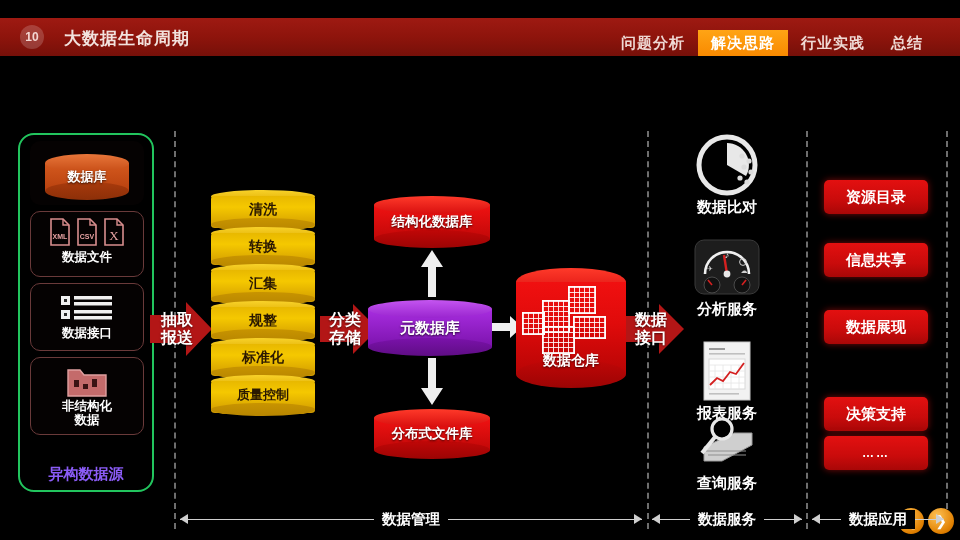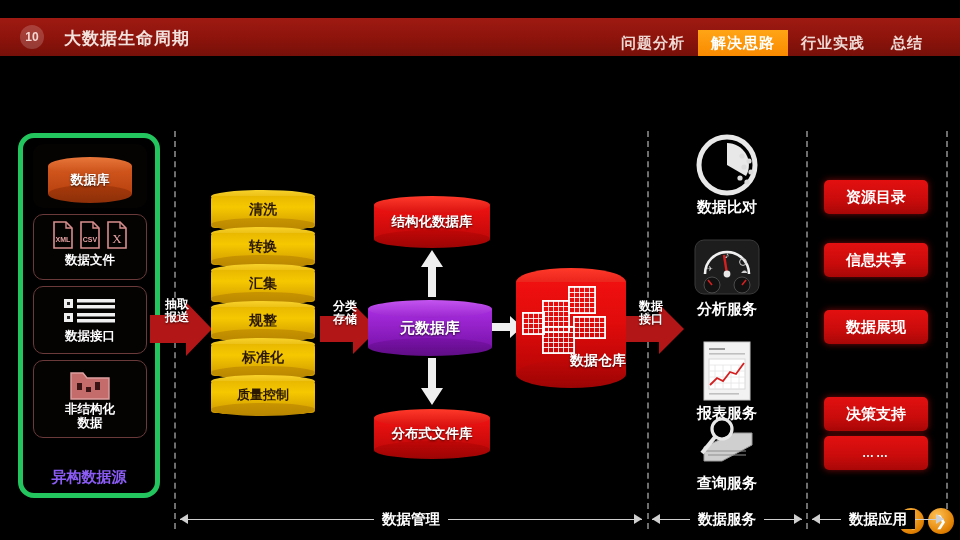--- a/index.html
+++ b/index.html
@@ -20,39 +20,39 @@
 
   
   .slide-title{position:absolute;left:0;top:98px;width:960px;text-align:center;color:#fff;
     font-size:19.5px;font-weight:bold;letter-spacing:.3px;}
 
   
   .vsep{position:absolute;top:131px;height:398px;border-left:2px dashed #6e6e6e;}
 
   
   .src-panel{position:absolute;left:18px;top:133px;width:132px;height:355px;
-    border:5px solid #22c55e;border-radius:16px;background:#000;}
+    border:2px solid #22c55e;border-radius:16px;background:#000;}
   .src-box{position:absolute;left:10px;width:112px;border:1px solid #6a3a3a;border-radius:10px;background:#050202;}
   .src-label{text-align:center;color:#fff;font-size:12.5px;font-weight:bold;line-height:1.15;}
   .cyl-orange{position:absolute;left:14px;top:12px;width:84px;height:46px;}
   .cyl{position:relative;width:100%;height:100%;}
   .cyl .body{position:absolute;left:0;top:9px;width:100%;height:calc(100% - 18px);}
   .cyl .top{position:absolute;left:0;top:0;width:100%;height:18px;border-radius:50%;}
   .cyl .bot{position:absolute;left:0;bottom:0;width:100%;height:18px;border-radius:50%;}
   .cyl .txt{position:absolute;left:0;top:0;width:100%;height:100%;display:flex;align-items:center;
     justify-content:center;color:#fff;font-weight:bold;text-shadow:0 1px 2px rgba(0,0,0,.7);}
 
   .fileicons{display:flex;justify-content:center;gap:5px;padding-top:6px;}
   .fileicon{width:22px;height:28px;position:relative;}
   .src-title-outer{position:absolute;left:0;bottom:6px;width:100%;text-align:center;color:#8b5cf6;
     font-size:15px;font-weight:bold;}
 
   
-  .arrow{position:absolute;color:#fff;font-weight:bold;font-size:12px;text-align:center;line-height:1.1;
-    display:flex;align-items:flex-start;justify-content:center;}
+  .arrow{position:absolute;color:#fff;font-weight:bold;font-size:16px;text-align:center;line-height:1.1;
+    display:flex;align-items:center;justify-content:center;}
   .arrow .atxt{position:relative;z-index:2;text-shadow:0 1px 2px rgba(0,0,0,.6);padding-right:8px;}
 
   
   .ystack{position:absolute;left:211px;top:190px;width:104px;}
   .ylayer{position:relative;height:41px;margin-bottom:-4px;}
   .ylayer .lbody{position:absolute;left:0;top:6px;width:100%;height:32px;
     background:linear-gradient(180deg,#e8b800 0%,#f5c800 35%,#d09a00 100%);border-radius:4px/3px;}
   .ylayer .ltop{position:absolute;left:0;top:0;width:100%;height:13px;border-radius:50%;
     background:linear-gradient(180deg,#f8d22a,#e0ad00);}
   .ylayer .lbot{position:absolute;left:0;bottom:0;width:100%;height:13px;border-radius:50%;
@@ -65,21 +65,21 @@
   .db .txt{font-size:13.5px;}
 
   
   .warehouse{position:absolute;left:516px;top:268px;width:110px;height:120px;}
   .wh-body{position:absolute;left:0;top:14px;width:100%;height:92px;
     background:linear-gradient(180deg,#f01010 0%,#e00b0b 45%,#b80505 100%);}
   .wh-top{position:absolute;left:0;top:0;width:100%;height:28px;border-radius:50%;
     background:linear-gradient(180deg,#ff3a2a,#d80f0f);}
   .wh-bot{position:absolute;left:0;bottom:0;width:100%;height:28px;border-radius:50%;
     background:linear-gradient(180deg,#c00707,#9c0404);}
-  .wh-txt{position:absolute;left:0;bottom:18px;width:100%;text-align:right;color:#fff;
+  .wh-txt{position:absolute;left:0;bottom:18px;width:100%;text-align:center;color:#fff;
     font-size:14px;font-weight:bold;z-index:4;text-shadow:0 1px 2px rgba(0,0,0,.6);}
   .grid-blk{position:absolute;background:
      repeating-linear-gradient(90deg,rgba(255,255,255,.85) 0 1px,transparent 1px 5px),
      repeating-linear-gradient(0deg,rgba(255,255,255,.85) 0 1px,transparent 1px 5px);
      border:1px solid rgba(255,255,255,.8);z-index:3;}
 
   
   .svc{position:absolute;width:130px;text-align:center;}
   .svc-ico{height:62px;display:flex;align-items:center;justify-content:center;}
   .svc-lbl{color:#fff;font-size:15px;font-weight:bold;margin-top:2px;}

